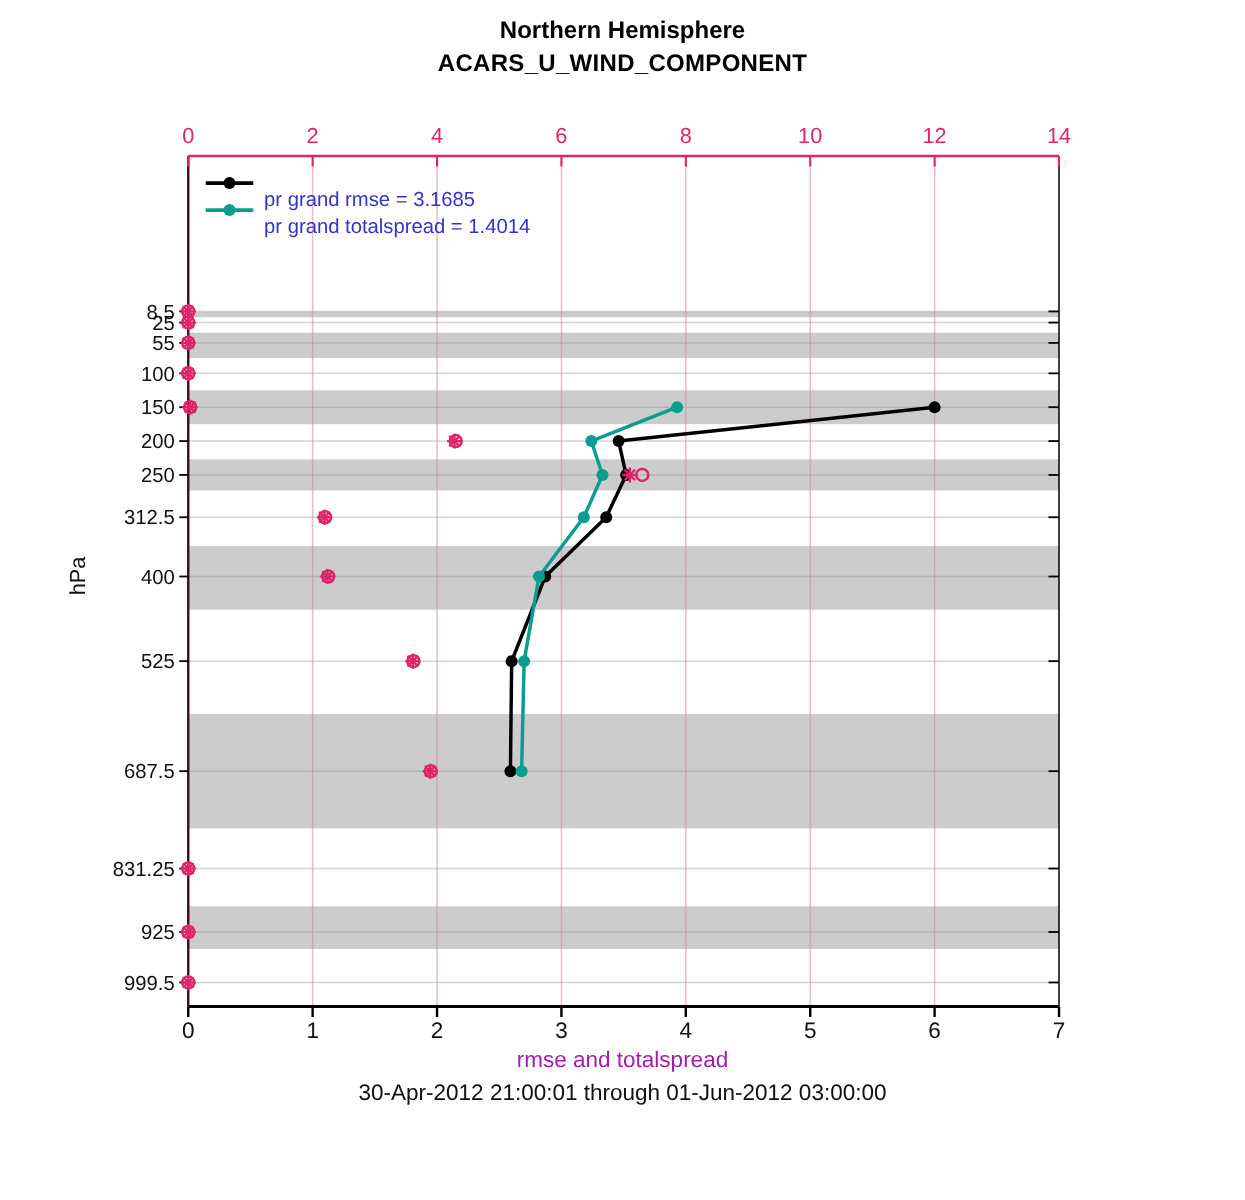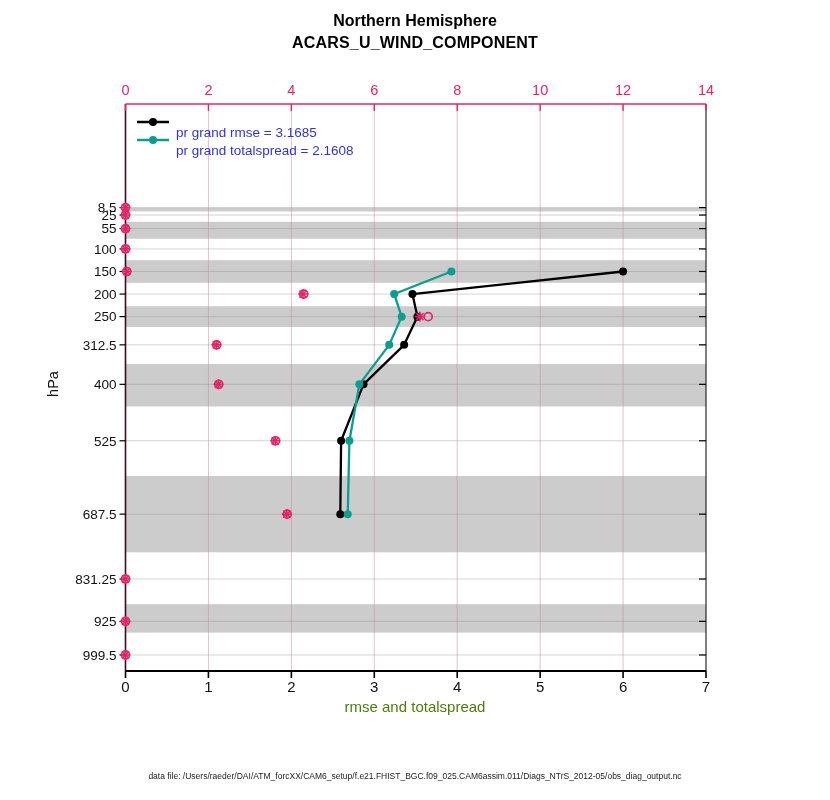--- a/index.html
+++ b/index.html
@@ -9,21 +9,21 @@
   svg text{font-family:"Liberation Sans",sans-serif;}
   .t1,.t2{position:absolute;left:0;width:830px;text-align:center;
           font-weight:bold;font-size:16px;color:#000;}
   .t1{top:12px;}
   .t2{top:34px;letter-spacing:0.2px;}
   .obs-t{position:absolute;left:0;top:57px;width:830px;text-align:center;
          font-size:14.5px;color:#e0246a;}
   .ylab{position:absolute;left:40px;top:376px;font-size:14.5px;color:#111;
         transform:rotate(-90deg);transform-origin:center center;}
   .xlab{position:absolute;left:0;top:698px;width:830px;text-align:center;
-        font-size:15px;color:#4d7c0f;}
+        font-size:15px;color:#a21caf;}
   .date{position:absolute;left:0;top:720px;width:830px;text-align:center;
         font-size:15px;color:#111;}
   .footer{position:absolute;left:0;top:771px;width:830px;text-align:center;
           font-size:8.5px;color:#222;}
   .legend{position:absolute;left:137px;top:113px;}
   .lrow{display:flex;align-items:center;height:18px;}
   .ltext{color:#3333cc;font-size:13.5px;margin-left:7px;white-space:nowrap;margin-top:20px;}
 </style>
 </head>
 <body>
@@ -246,19 +246,19 @@
           <line x1="0" x2="32" y1="6" y2="6" stroke="#000000" stroke-width="2.5"></line>
           <circle cx="16" cy="6" r="4" fill="#000000"></circle>
         </svg>
         <span class="ltext" style="color: rgb(51, 51, 204);">pr grand rmse = 3.1685</span>
       </div>
       <div class="lrow">
         <svg width="32" height="12">
           <line x1="0" x2="32" y1="6" y2="6" stroke="#0b9d8f" stroke-width="2.5"></line>
           <circle cx="16" cy="6" r="4" fill="#0b9d8f"></circle>
         </svg>
-        <span class="ltext" style="color: rgb(51, 51, 204);">pr grand totalspread = 2.1608</span>
+        <span class="ltext" style="color: rgb(51, 51, 204);">pr grand totalspread = 1.4014</span>
       </div>
     </div>
   <div class="ylab">hPa</div>
   <div class="xlab">rmse and totalspread</div>
-  <div class="footer">data file: /Users/raeder/DAI/ATM_forcXX/CAM6_setup/f.e21.FHIST_BGC.f09_025.CAM6assim.011/Diags_NTrS_2012-05/obs_diag_output.nc</div>
+  <div class="date">30-Apr-2012 21:00:01 through 01-Jun-2012 03:00:00</div>
 </div>
 
 </body></html>

